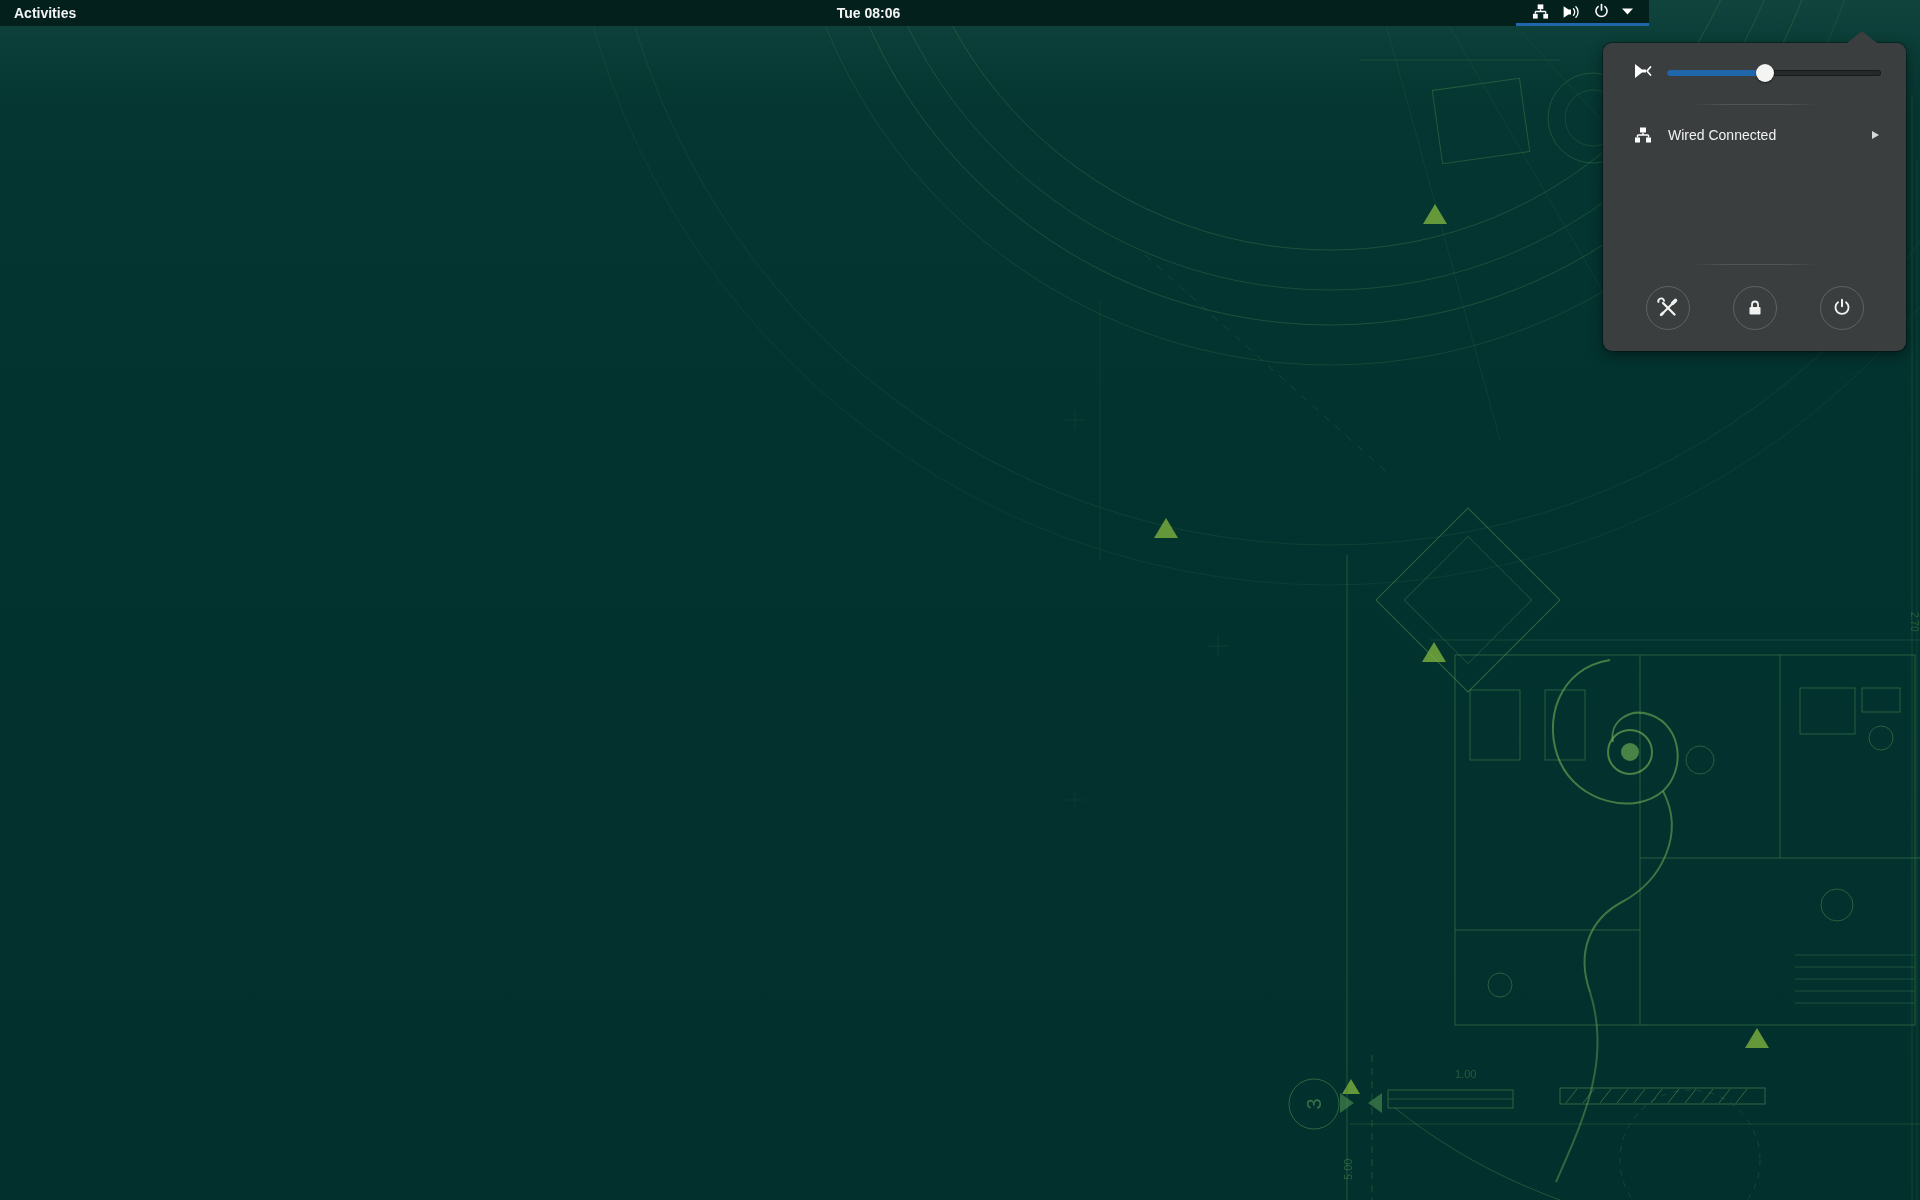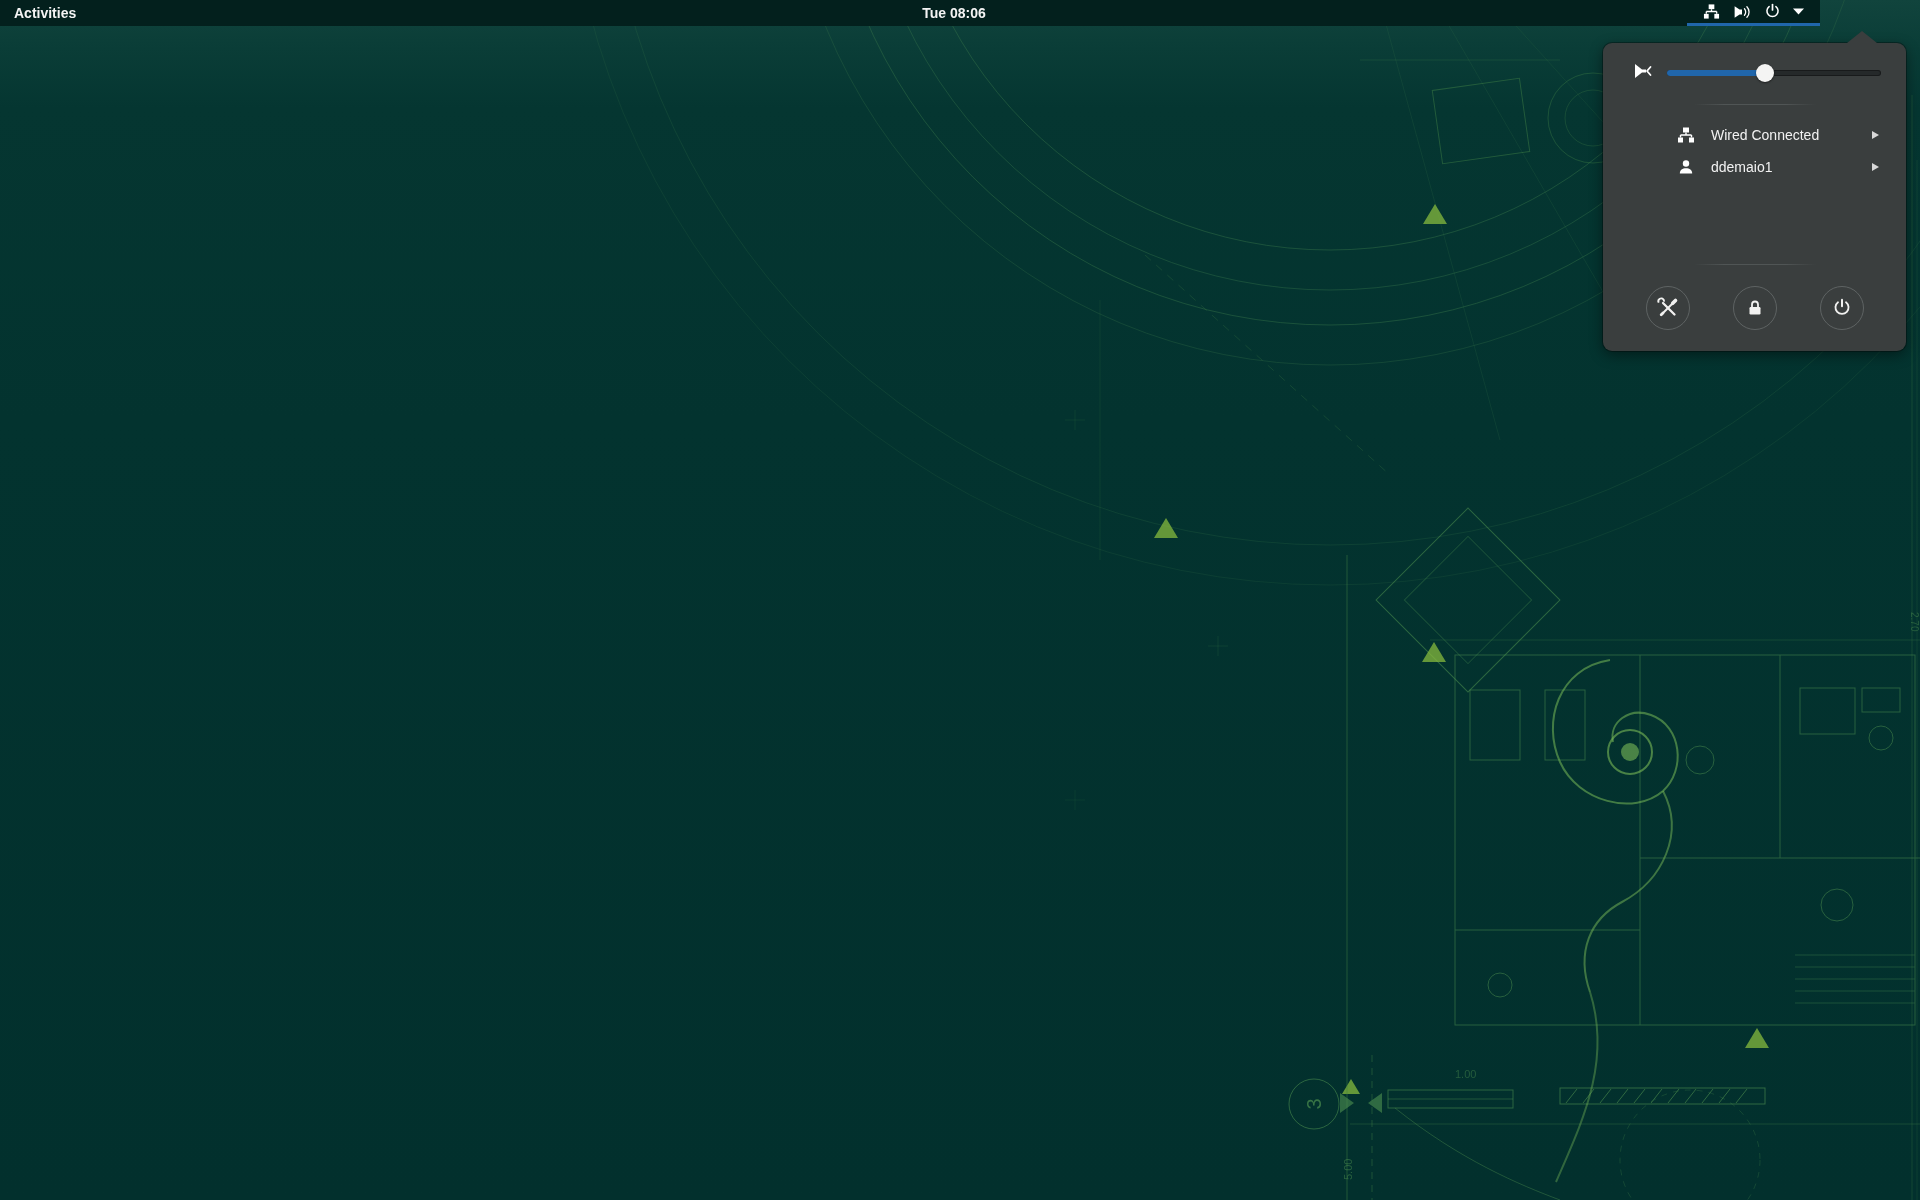--- a/index.html
+++ b/index.html
@@ -4,21 +4,21 @@
 <style>
   * { margin:0; padding:0; box-sizing:border-box; }
   html,body { width:1920px; height:1200px; overflow:hidden; background:#02302d;
               font-family:"Liberation Sans", sans-serif; }
   #screen { position:relative; width:1920px; height:1200px; overflow:hidden; }
 
   
   #wallpaper { position:absolute; inset:0; z-index:0; display:block; }
 
   
-  #topbar { position:absolute; top:0; left:0; width:1820px; height:26px;
+  #topbar { position:absolute; top:0; left:0; width:1649px; height:26px;
             background:#03201d; z-index:5; display:flex; align-items:center; }
   .activities { position:absolute; left:4px; top:0; height:26px; line-height:26px;
                 padding:0 10px; color:#f4f4f4; font-size:14px; font-weight:700; cursor:pointer; }
   .clock { position:absolute; left:50%; transform:translateX(-50%); top:0; height:26px;
            line-height:26px; color:#f4f4f4; font-size:14px; font-weight:700; cursor:pointer;margin-left:44px; }
   .status-area { position:absolute; right:0; top:0; height:26px; display:flex; align-items:center;
                  gap:12px; padding:0 16px; cursor:pointer;
                  border-bottom:3px solid var(--accent-blue,#2066ab); }
   .status-area svg { display:block; }
 
@@ -41,21 +41,21 @@
   .slider .handle { position:absolute; top:50%; width:18px; height:18px; border-radius:50%;
                     background:#f4f4f3; transform:translate(-50%,-50%);
                     box-shadow:0 1px 2px rgba(0,0,0,.5); }
 
   .separator { position:absolute; left:50%; transform:translateX(-50%); width:122px; height:1px;
                background:linear-gradient(90deg, rgba(90,95,95,0) 0%, #50​5555 25%, #505555 75%, rgba(90,95,95,0) 100%);
                background:linear-gradient(90deg, rgba(90,95,95,0), #505555 25%, #505555 75%, rgba(90,95,95,0)); }
   .sep-1 { top:61px; } .sep-2 { top:221px; }
 
   .menu-list { position:absolute; top:76px; left:0; right:0; list-style:none; }
-  .menu-item { height:32px; display:flex; align-items:center; padding:0 27px 0 29px; cursor:pointer;margin-left:43px; }
+  .menu-item { height:32px; display:flex; align-items:center; padding:0 27px 0 29px; cursor:pointer; }
   .menu-item .micon { flex:0 0 22px; display:flex; justify-content:center; margin-right:14px; }
   .menu-item .mlabel { flex:1 1 auto; color:#f2f2f2; font-size:14px; }
   .menu-item .arrow { flex:0 0 auto; width:0; height:0;
                       border-left:7px solid #d8d8d8;
                       border-top:4.5px solid transparent; border-bottom:4.5px solid transparent; }
 
   .actions { position:absolute; top:243px; left:0; right:0; display:flex;
              justify-content:center; gap:43px; }
   .action-btn { width:44px; height:44px; border-radius:50%; background:transparent;
                 border:1px solid #5e6363; display:flex; align-items:center; justify-content:center;
@@ -234,30 +234,20 @@
             <rect x="1" y="11.5" width="5" height="5" fill="#fff"></rect>
             <rect x="12" y="11.5" width="5" height="5" fill="#fff"></rect>
           </svg>
         </span>
         <span class="mlabel">Wired Connected</span>
         <span class="arrow"></span>
       </li>
 
 
 
-      <li class="menu-item">
-        <span class="micon">
-          <svg width="18" height="18" viewBox="0 0 18 18">
-            <circle cx="9" cy="5.5" r="3.2" fill="#fff"></circle>
-            <path d="M2.8,15.5 C2.8,11.8 5.5,10.2 9,10.2 C12.5,10.2 15.2,11.8 15.2,15.5 Z" fill="#fff"></path>
-          </svg>
-        </span>
-        <span class="mlabel">ddemaio1</span>
-        <span class="arrow"></span>
-      </li>
     </ul>
 
     <div class="separator sep-2"></div>
 
     <div class="actions">
       <button class="action-btn">
         <span>
           <svg width="22" height="22" viewBox="0 0 22 22">
             <circle cx="4.2" cy="4.2" r="2.8" stroke="#f1f1f0" stroke-width="1.9" fill="none" stroke-dasharray="10.5 7.1" transform="rotate(150 4.2 4.2)"></circle>
             <path d="M6,6 L17.5,17.5" stroke="#f1f1f0" stroke-width="2.3" stroke-linecap="round"></path>

